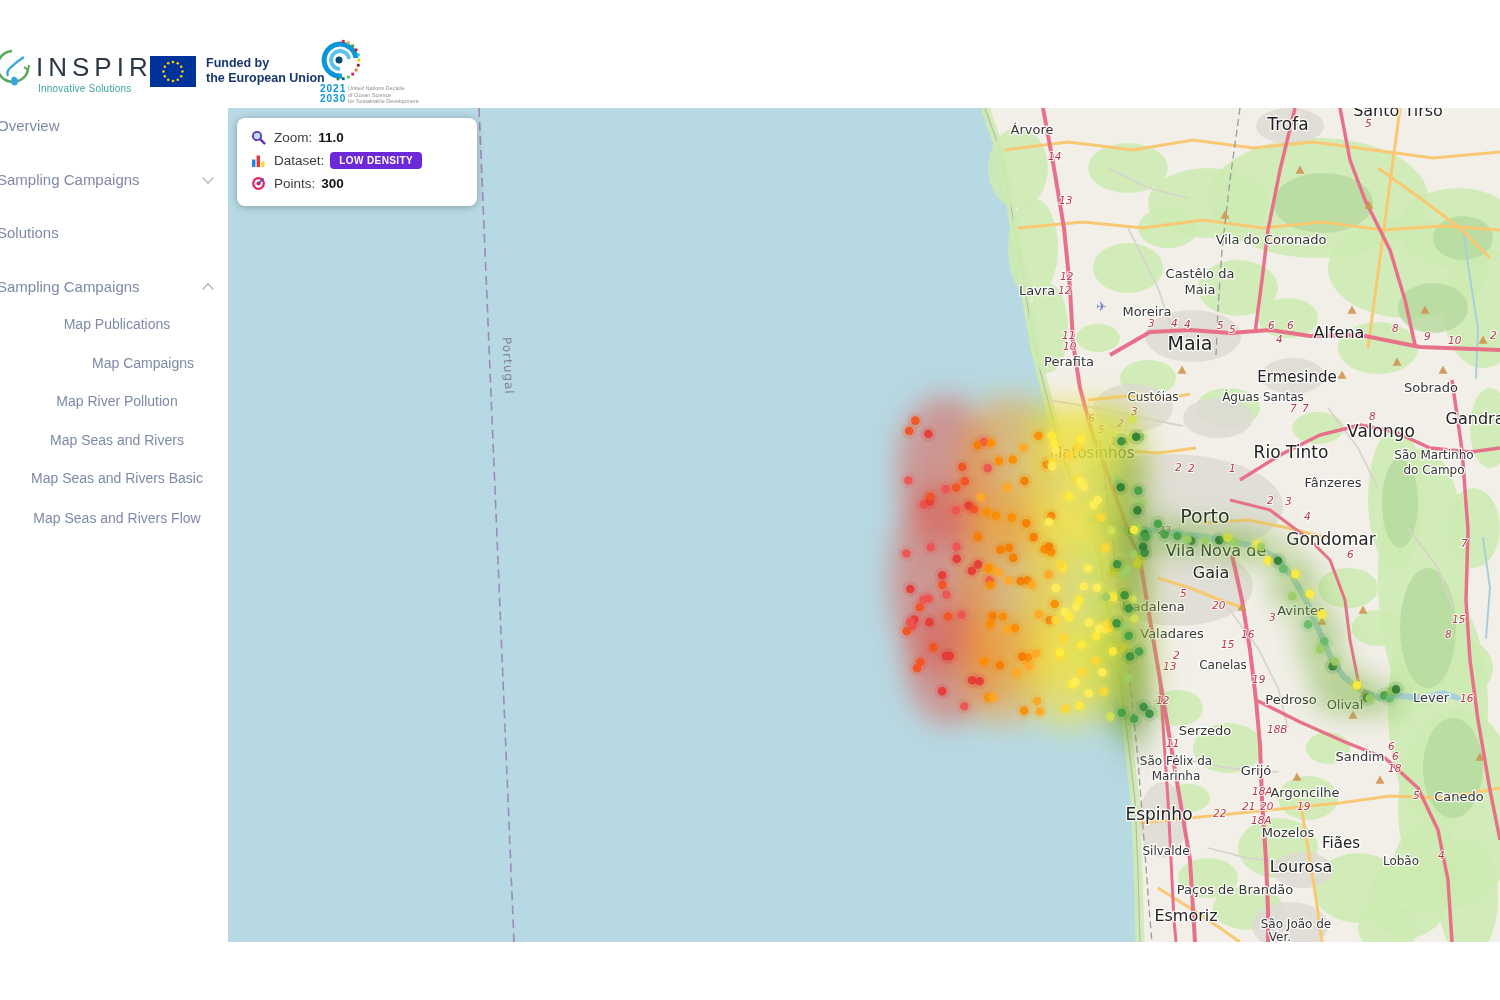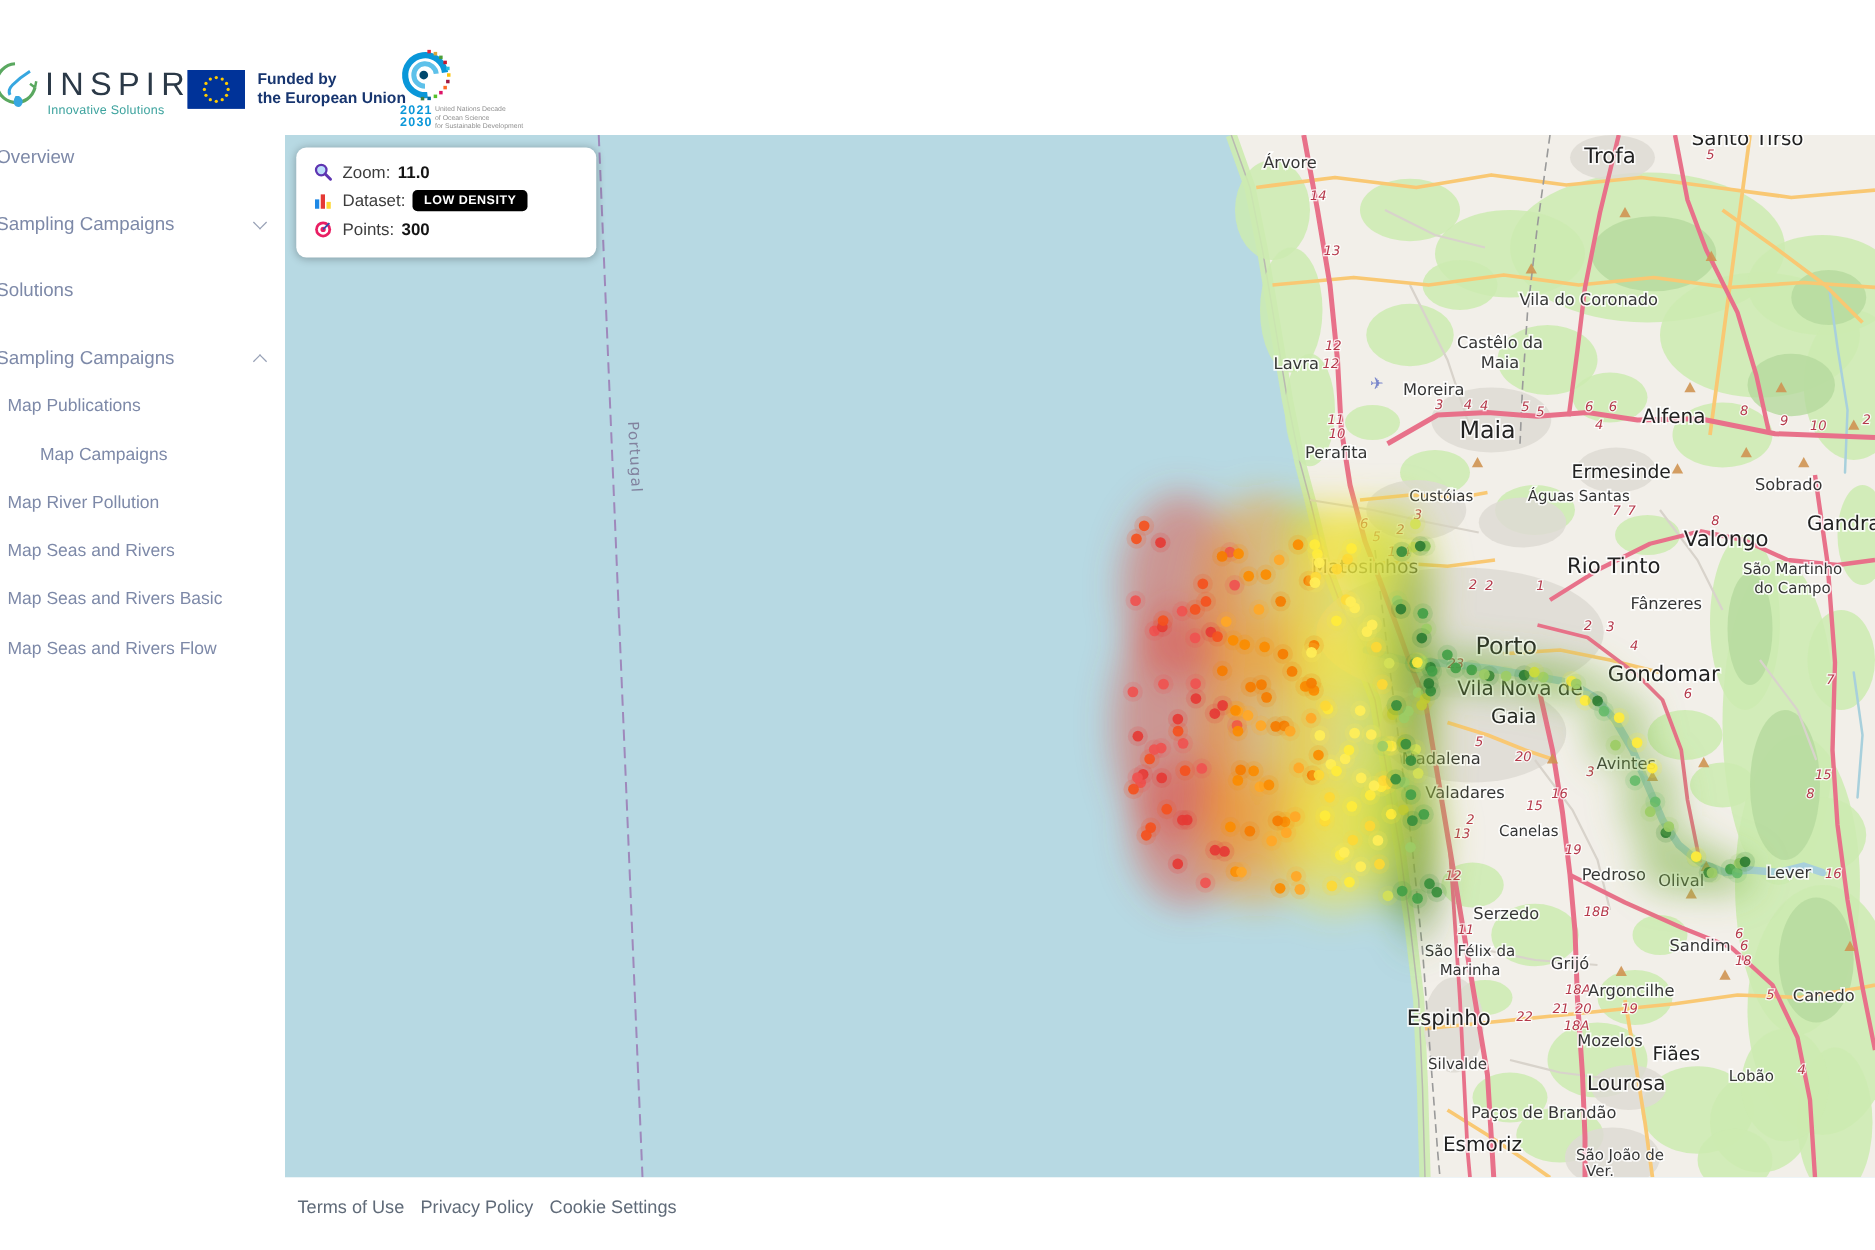--- a/index.html
+++ b/index.html
@@ -14,21 +14,21 @@
   #eu-flag{position:absolute;left:0;top:4px;width:46px;height:31px;background:#003399;}
   #eu-text{position:absolute;left:56px;top:4px;font-size:12.5px;font-weight:bold;color:#17356f;line-height:15px;white-space:nowrap;}
   #un-block{position:absolute;left:318px;top:38px;}
   #un-years{position:absolute;left:2px;top:46px;font-size:10px;font-weight:bold;color:#0a97d9;line-height:10px;letter-spacing:1px;}
   #un-text{position:absolute;left:30px;top:47px;font-size:5.5px;line-height:6.5px;color:#8f8f8f;white-space:nowrap;}
 
   
   #sidebar{position:absolute;left:0;top:92px;width:228px;height:834px;background:#fff;overflow:hidden;}
   .nav-item{position:absolute;left:0;width:228px;height:20px;font-size:15px;color:#7d89a8;cursor:pointer;white-space:nowrap;}
   .nav-item .lbl{margin-left:-3px;}
-  .nav-sub{font-size:14px;}
+  .nav-sub{font-size:14px;text-align:center;}
   .nav-sub .lbl{margin-left:6px;}
   .chev{position:absolute;right:16px;top:5px;width:7px;height:7px;border-right:1.7px solid #98a1b6;border-bottom:1.7px solid #98a1b6;}
   .chev.down{transform:rotate(45deg);top:3px;}
   .chev.up{transform:rotate(-135deg);top:7px;}
 
   
   #map-wrap{position:absolute;left:228px;top:108px;width:1272px;height:834px;overflow:hidden;background:#b7d9e3;cursor:grab;}
   #map-svg{position:absolute;left:0;top:0;}
   text{font-family:"DejaVu Sans",sans-serif;}
   .place{fill:#363636;paint-order:stroke;stroke:rgba(255,255,255,.85);stroke-width:2.6px;}
@@ -883,32 +883,29 @@
         <span>Zoom:</span>
         <span class="ic-val">11.0</span>
       </div>
       <div class="ic-row">
         <svg width="15" height="15">
           <rect x="1" y="6.5" width="3.4" height="7.5" fill="#1e88e5"></rect>
           <rect x="5.6" y="2.5" width="3.4" height="11.5" fill="#e53935"></rect>
           <rect x="10.2" y="8.5" width="3.4" height="5.5" fill="#fdd835"></rect>
         </svg>
         <span>Dataset:</span>
-        <span id="dataset-badge" style="background: #000000; text-align: center;">LOW DENSITY</span>
+        <span id="dataset-badge" style="background: #6d28d9; text-align: center;">LOW DENSITY</span>
       </div>
       <div class="ic-row">
         <svg width="15" height="15">
           <circle cx="7.5" cy="7.5" r="6.4" fill="#e91e63"></circle>
           <circle cx="7.5" cy="7.5" r="4.2" fill="#ffffff"></circle>
           <circle cx="7.5" cy="7.5" r="2.1" fill="#e91e63"></circle>
           <line x1="7.5" y1="7.5" x2="12.5" y2="2.5" stroke="#3949ab" stroke-width="1.6"></line>
         </svg>
         <span>Points:</span>
         <span class="ic-val">300</span>
       </div>
     </div>
   </div>
 
-  <div id="footer">
-    <div id="footer-links"><span class="foot-link">Terms of Use</span><span class="foot-link">Privacy Policy</span><span class="foot-link">Cookie Settings</span></div>
-  </div>
 
 </div>
 
 </body></html>

